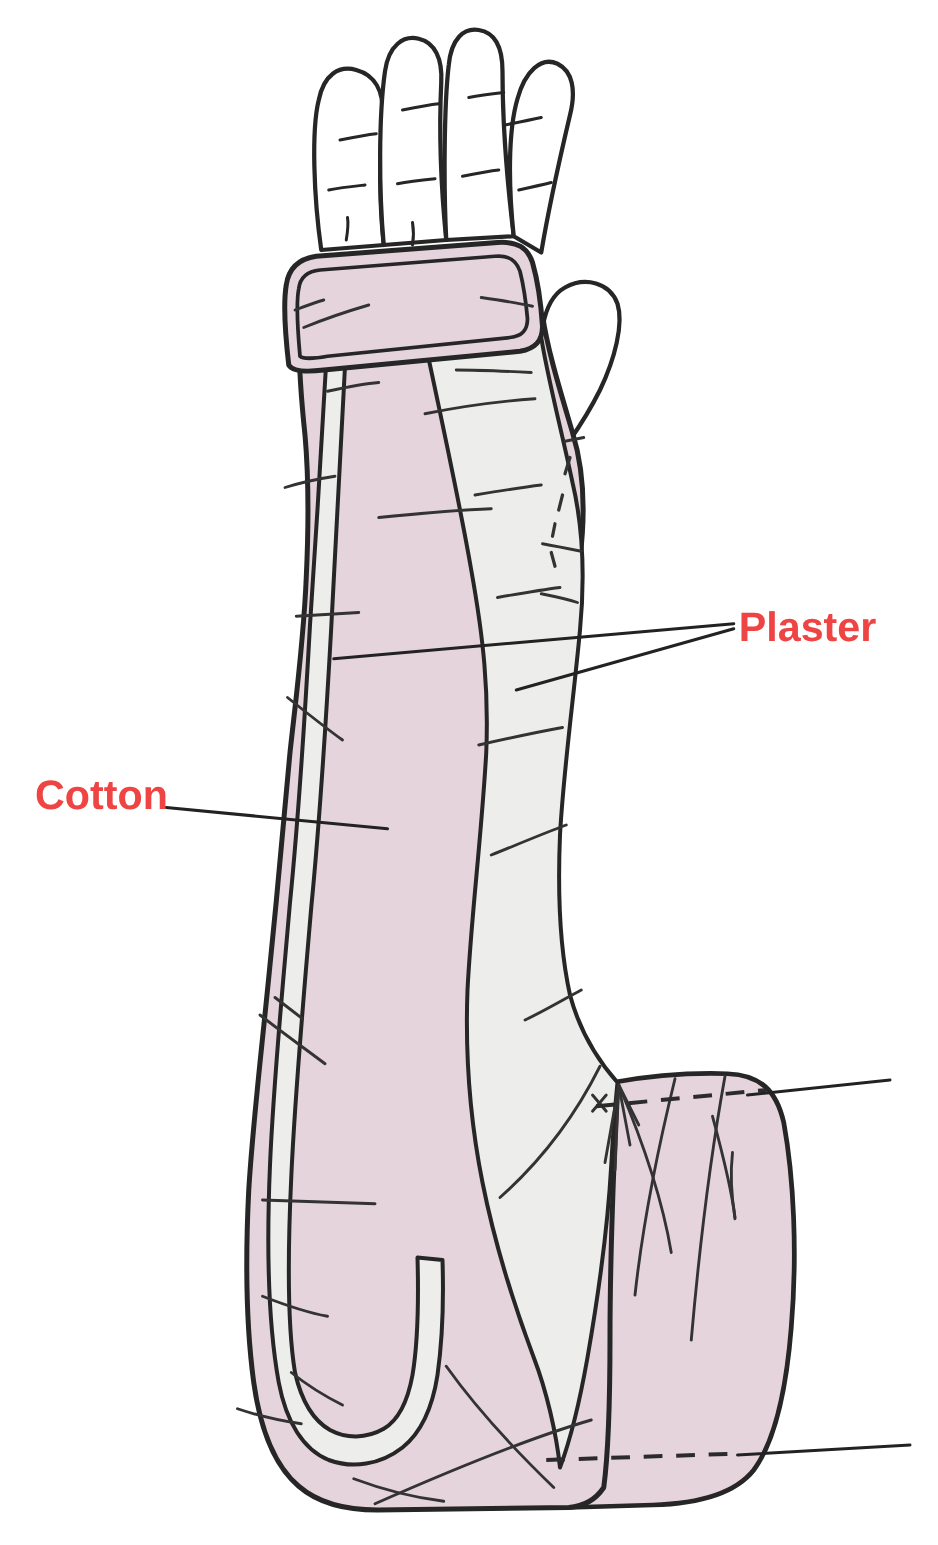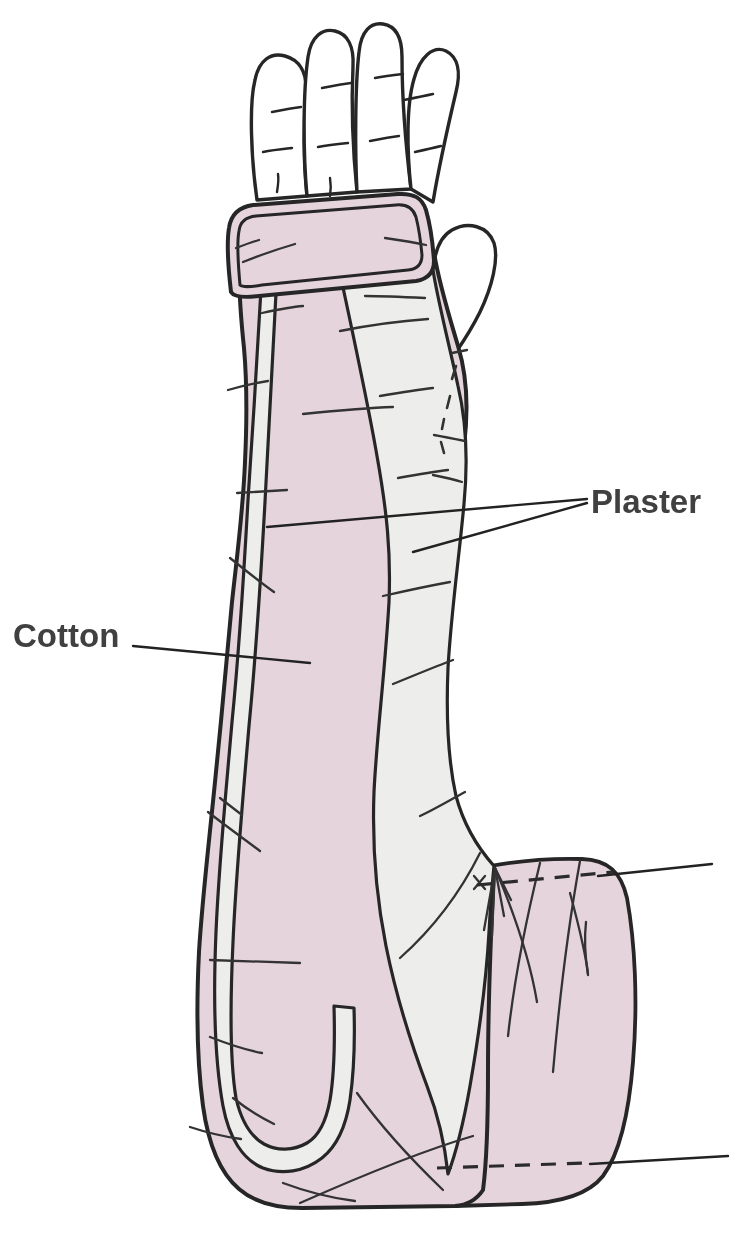--- a/index.html
+++ b/index.html
@@ -1,22 +1,22 @@
 <!DOCTYPE html>
 <html><head>
 <meta charset="utf-8">
 <style>
   html,body{margin:0;padding:0;background:#ffffff;}
   .stage{position:relative;width:750px;height:1236px;background:#ffffff;overflow:hidden;
          font-family:"Liberation Sans", sans-serif;}
   .stage svg{position:absolute;left:0;top:0;}
-  .fig-label{position:absolute;color:#404040;font-weight:600;font-size:33px;line-height:40px;
+  .fig-label{position:absolute;color:#ef4444;font-weight:600;font-size:33px;line-height:40px;
              letter-spacing:0px;white-space:nowrap;}
   #plaster-label{left:591px;top:482px;}
-  #cotton-label{left:13px;top:616px;}
+  #cotton-label{left:28px;top:616px;}
   #cotton-label span{display:block;}
 </style>
 </head>
 <body>
 
 <div class="stage">
 
   <svg width="750" height="1236" viewBox="0 0 750 1236">
 
     <g fill="#ffffff" stroke="#262626" stroke-width="3.4" stroke-linecap="round" stroke-linejoin="round">

